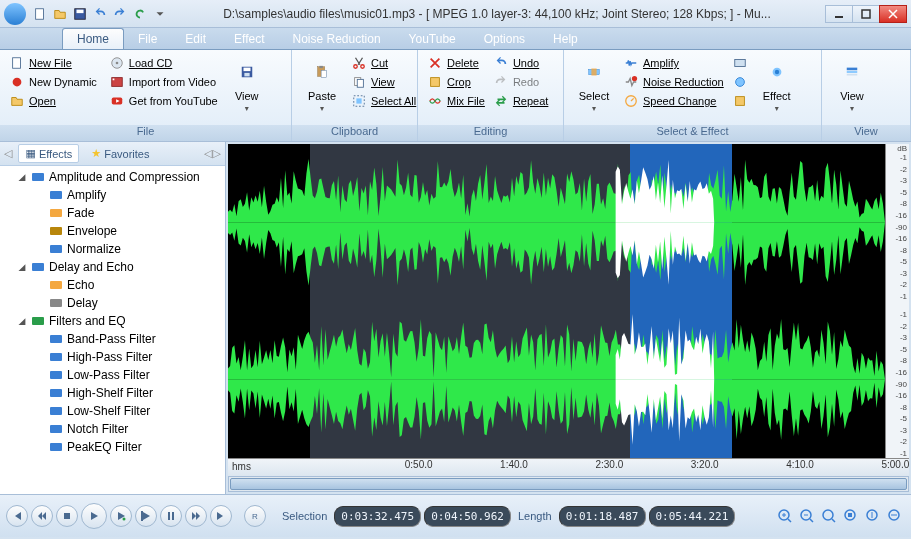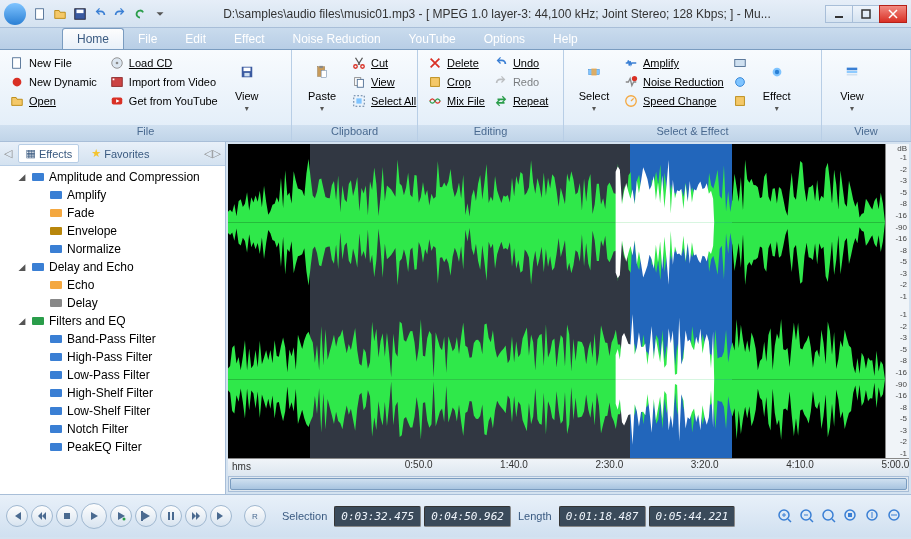--- a/index.html
+++ b/index.html
@@ -62,21 +62,21 @@
 .hscroll{height:16px;background:#e0e8f0;margin:0 2px 2px;position:relative;border:1px solid #a8bed8;}
 .hscroll .thumb{position:absolute;top:1px;bottom:1px;background:linear-gradient(#cfe0f0,#a8c4e0);border:1px solid #7a9cc0;border-radius:2px;}
 
 
 .statusbar{height:43px;background:linear-gradient(#e8f0f9,#d0e0f0);border-top:1px solid #a8bed8;display:flex;align-items:center;padding:0 6px;gap:3px;}
 .tbtn{width:22px;height:22px;border-radius:50%;background:linear-gradient(#fdfdfd,#d8e4f0);border:1px solid #a0b8d0;display:flex;align-items:center;justify-content:center;cursor:pointer;}
 .tbtn svg{width:10px;height:10px;fill:#4a6a90;}
 .tbtn.big{width:26px;height:26px;}
 .sep{width:6px;}
 .stlabel{color:#3a5a80;font-size:11px;margin:0 4px;}
-.stval{background:#3a4a5a;color:#eef4fb;font-family:Consolas,monospace;font-size:11px;padding:3px 6px;border:1px inset #888;border-radius:2px;font-style:italic;}
+.stval{background:#3a4a5a;color:#eef4fb;font-family:Consolas,monospace;font-size:11px;padding:3px 6px;border:1px inset #888;border-radius:9px;}
 .zoombtns{margin-left:auto;display:flex;gap:2px;}
 .zbtn{width:20px;height:20px;display:flex;align-items:center;justify-content:center;cursor:pointer;}
 .zbtn svg{width:16px;height:16px;}
 
 
 .ic svg{width:14px;height:14px;}
 </style>
 </head>
 <body>
 
@@ -155,21 +155,21 @@
 
   <div class="rgroup" style="width:292px">
     <div class="body">
       <div class="rcol">
         <div class="rbtn">
             <span class="ic">
               <svg viewBox="0 0 16 16">
                 <rect x="3" y="2" width="9" height="12" fill="#fff" stroke="#4a6a90"></rect>
               </svg>
             </span>
-            <span style="">New File</span>
+            <span style="text-decoration:underline">New File</span>
           </div>
         <div class="rbtn">
             <span class="ic">
               <svg viewBox="0 0 16 16">
                 <circle cx="8" cy="8" r="5" fill="#d93025"></circle>
               </svg>
             </span>
             <span>New Dynamic</span>
           </div>
         <div class="rbtn">

